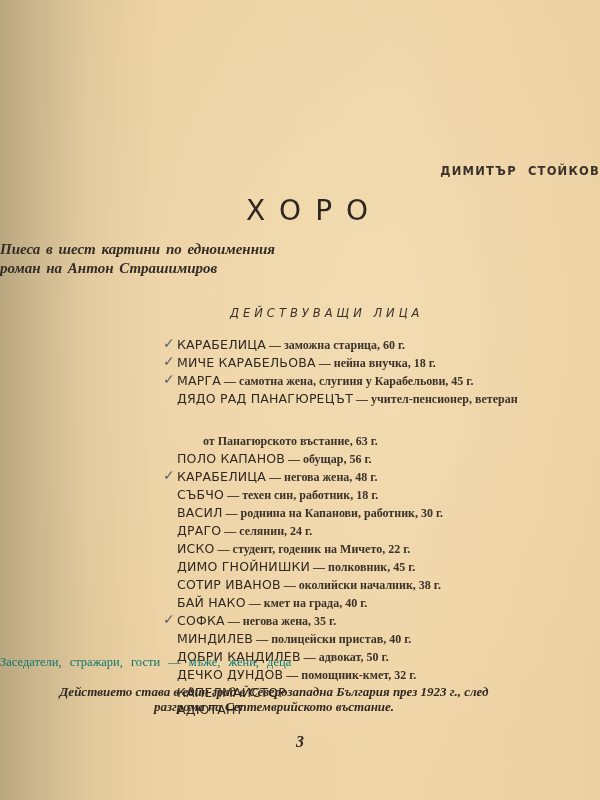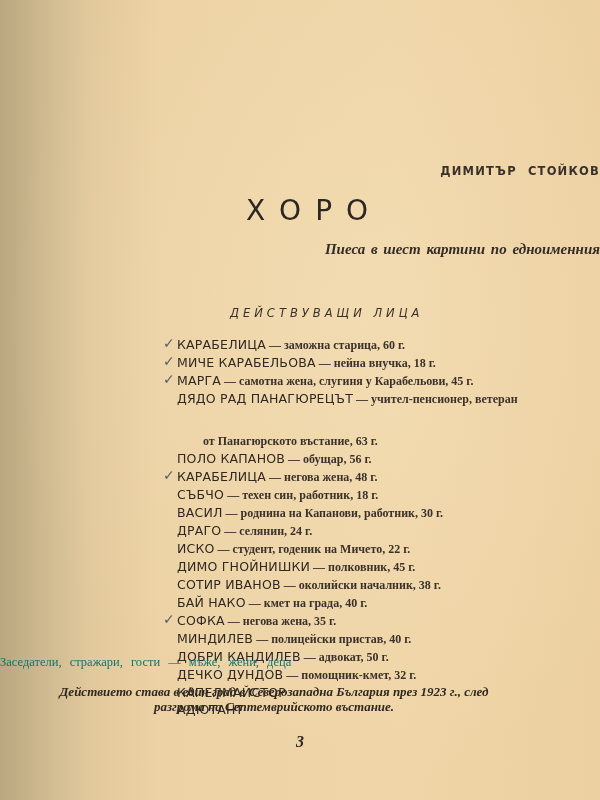--- a/index.html
+++ b/index.html
@@ -18,21 +18,21 @@
     position:absolute; top:148px; left:0; width:600px; text-align:right;
     font-family:"DejaVu Sans", sans-serif; font-weight:bold; font-size:11.5px;
     letter-spacing:1.2px; word-spacing:6px; color:#3a312b;margin-top:16px;
   }
   .title {
     position:absolute; top:194px; left:0; width:600px; text-align:center;
     font-family:"DejaVu Sans", sans-serif; font-size:28px; letter-spacing:14px;
     color:#2d2621; padding-left:14px;
   }
   .subtitle {
-    position:absolute; top:240px; left:0; width:600px; text-align:right;
+    position:absolute; top:240px; left:0; width:600px; text-align:left;
     font-family:"Liberation Serif", serif; font-style:italic; font-weight:bold;
     font-size:15px; line-height:19px; color:#332b25; word-spacing:2px;
   }
   .cast-heading {
     position:absolute; top:306px; left:230px;
     font-family:"DejaVu Sans", sans-serif; font-style:italic; font-size:11.5px;
     letter-spacing:4px; color:#3a312b;
   }
   .cast-list {
     position:absolute; top:336px; left:177px; width:420px;
@@ -65,20 +65,21 @@
 </style>
 </head>
 <body>
 
 <div class="page-shade"></div>
 
 <div class="author">ДИМИТЪР СТОЙКОВ</div>
 <div class="title">ХОРО</div>
 <div class="subtitle">
   <div>Пиеса в шест картини по едноименния</div>
+  <div>роман на Антон Страшимиров</div>
 </div>
 <div class="cast-heading">ДЕЙСТВУВАЩИ ЛИЦА</div>
 
 <div class="cast-list">
   <div class="cast-row"><span class="check">✓</span><span class="name">КАРАБЕЛИЦА</span><span class="desc"> — заможна старица, 60 г.</span></div>
   <div class="cast-row"><span class="check">✓</span><span class="name">МИЧЕ КАРАБЕЛЬОВА</span><span class="desc"> — нейна внучка, 18 г.</span></div>
   <div class="cast-row"><span class="check">✓</span><span class="name">МАРГА</span><span class="desc"> — самотна жена, слугиня у Карабельови, 45 г.</span></div>
   <div class="cast-row"><span class="name">ДЯДО РАД ПАНАГЮРЕЦЪТ</span><span class="desc"> — учител-пенсионер, ветеран</span></div>
   <div class="cast-row cont"><span class="desc">от Панагюрското въстание, 63 г.</span></div>
   <div class="cast-row"><span class="name">ПОЛО КАПАНОВ</span><span class="desc"> — обущар, 56 г.</span></div>

